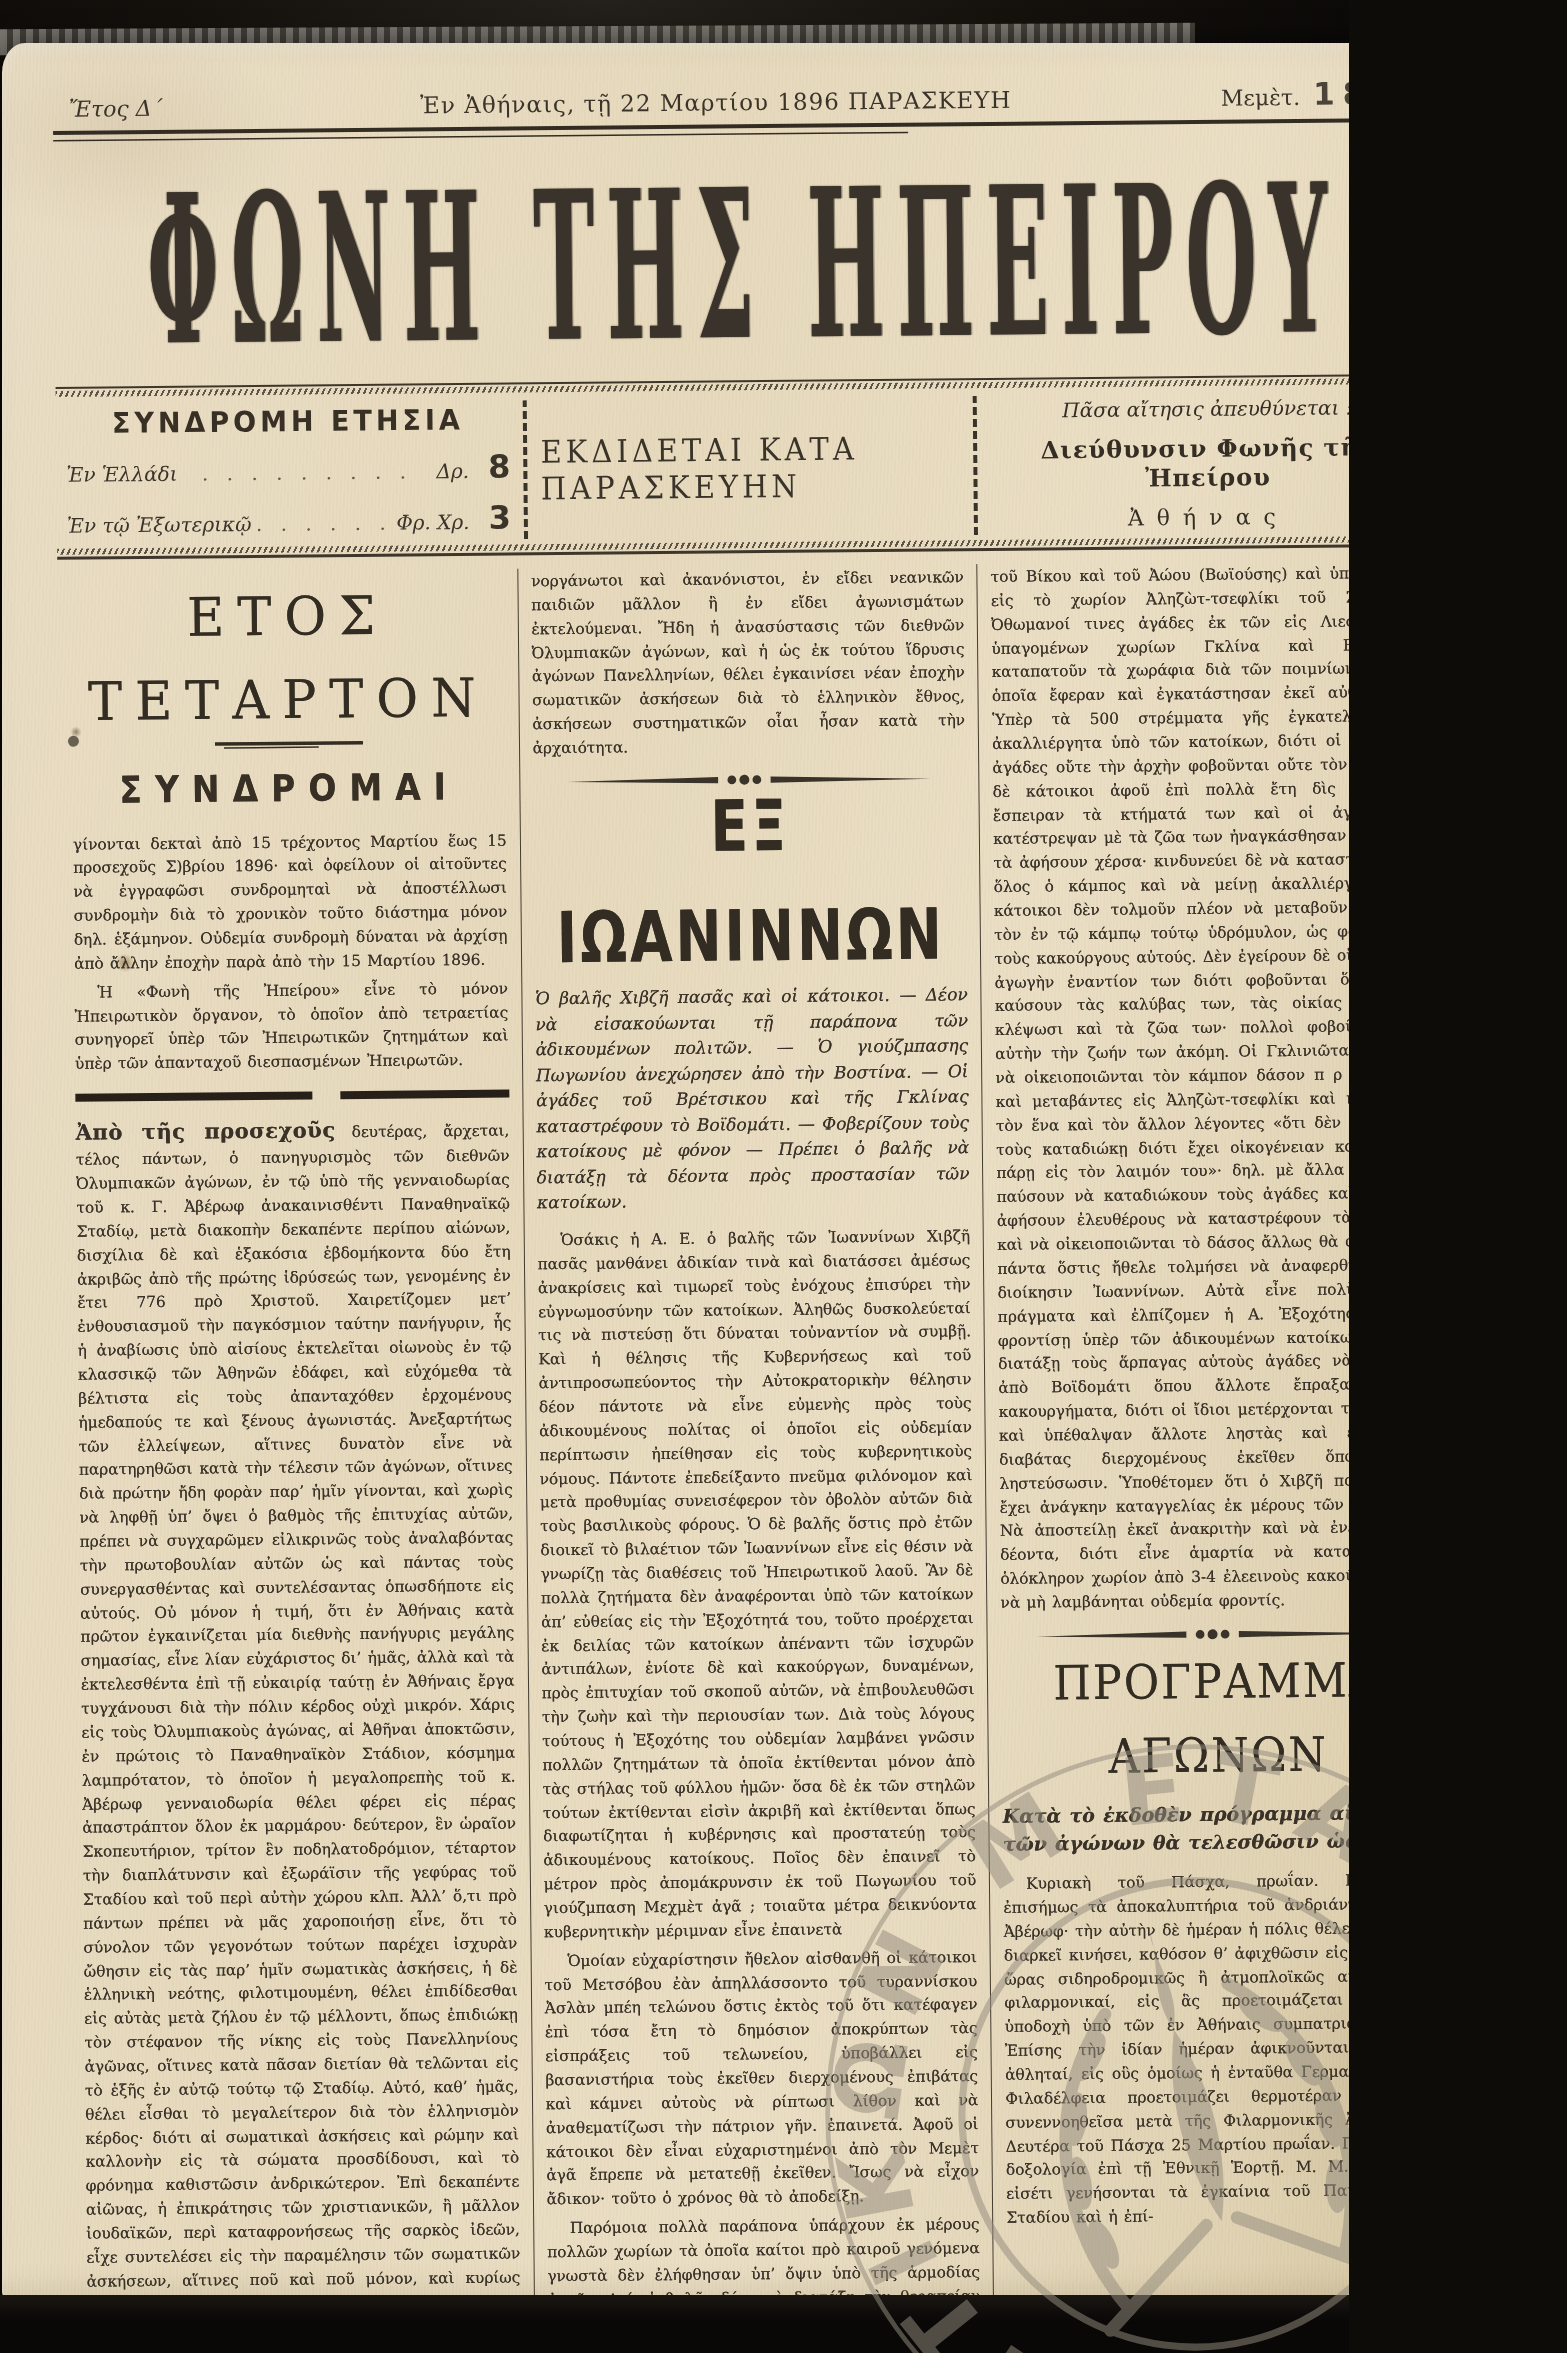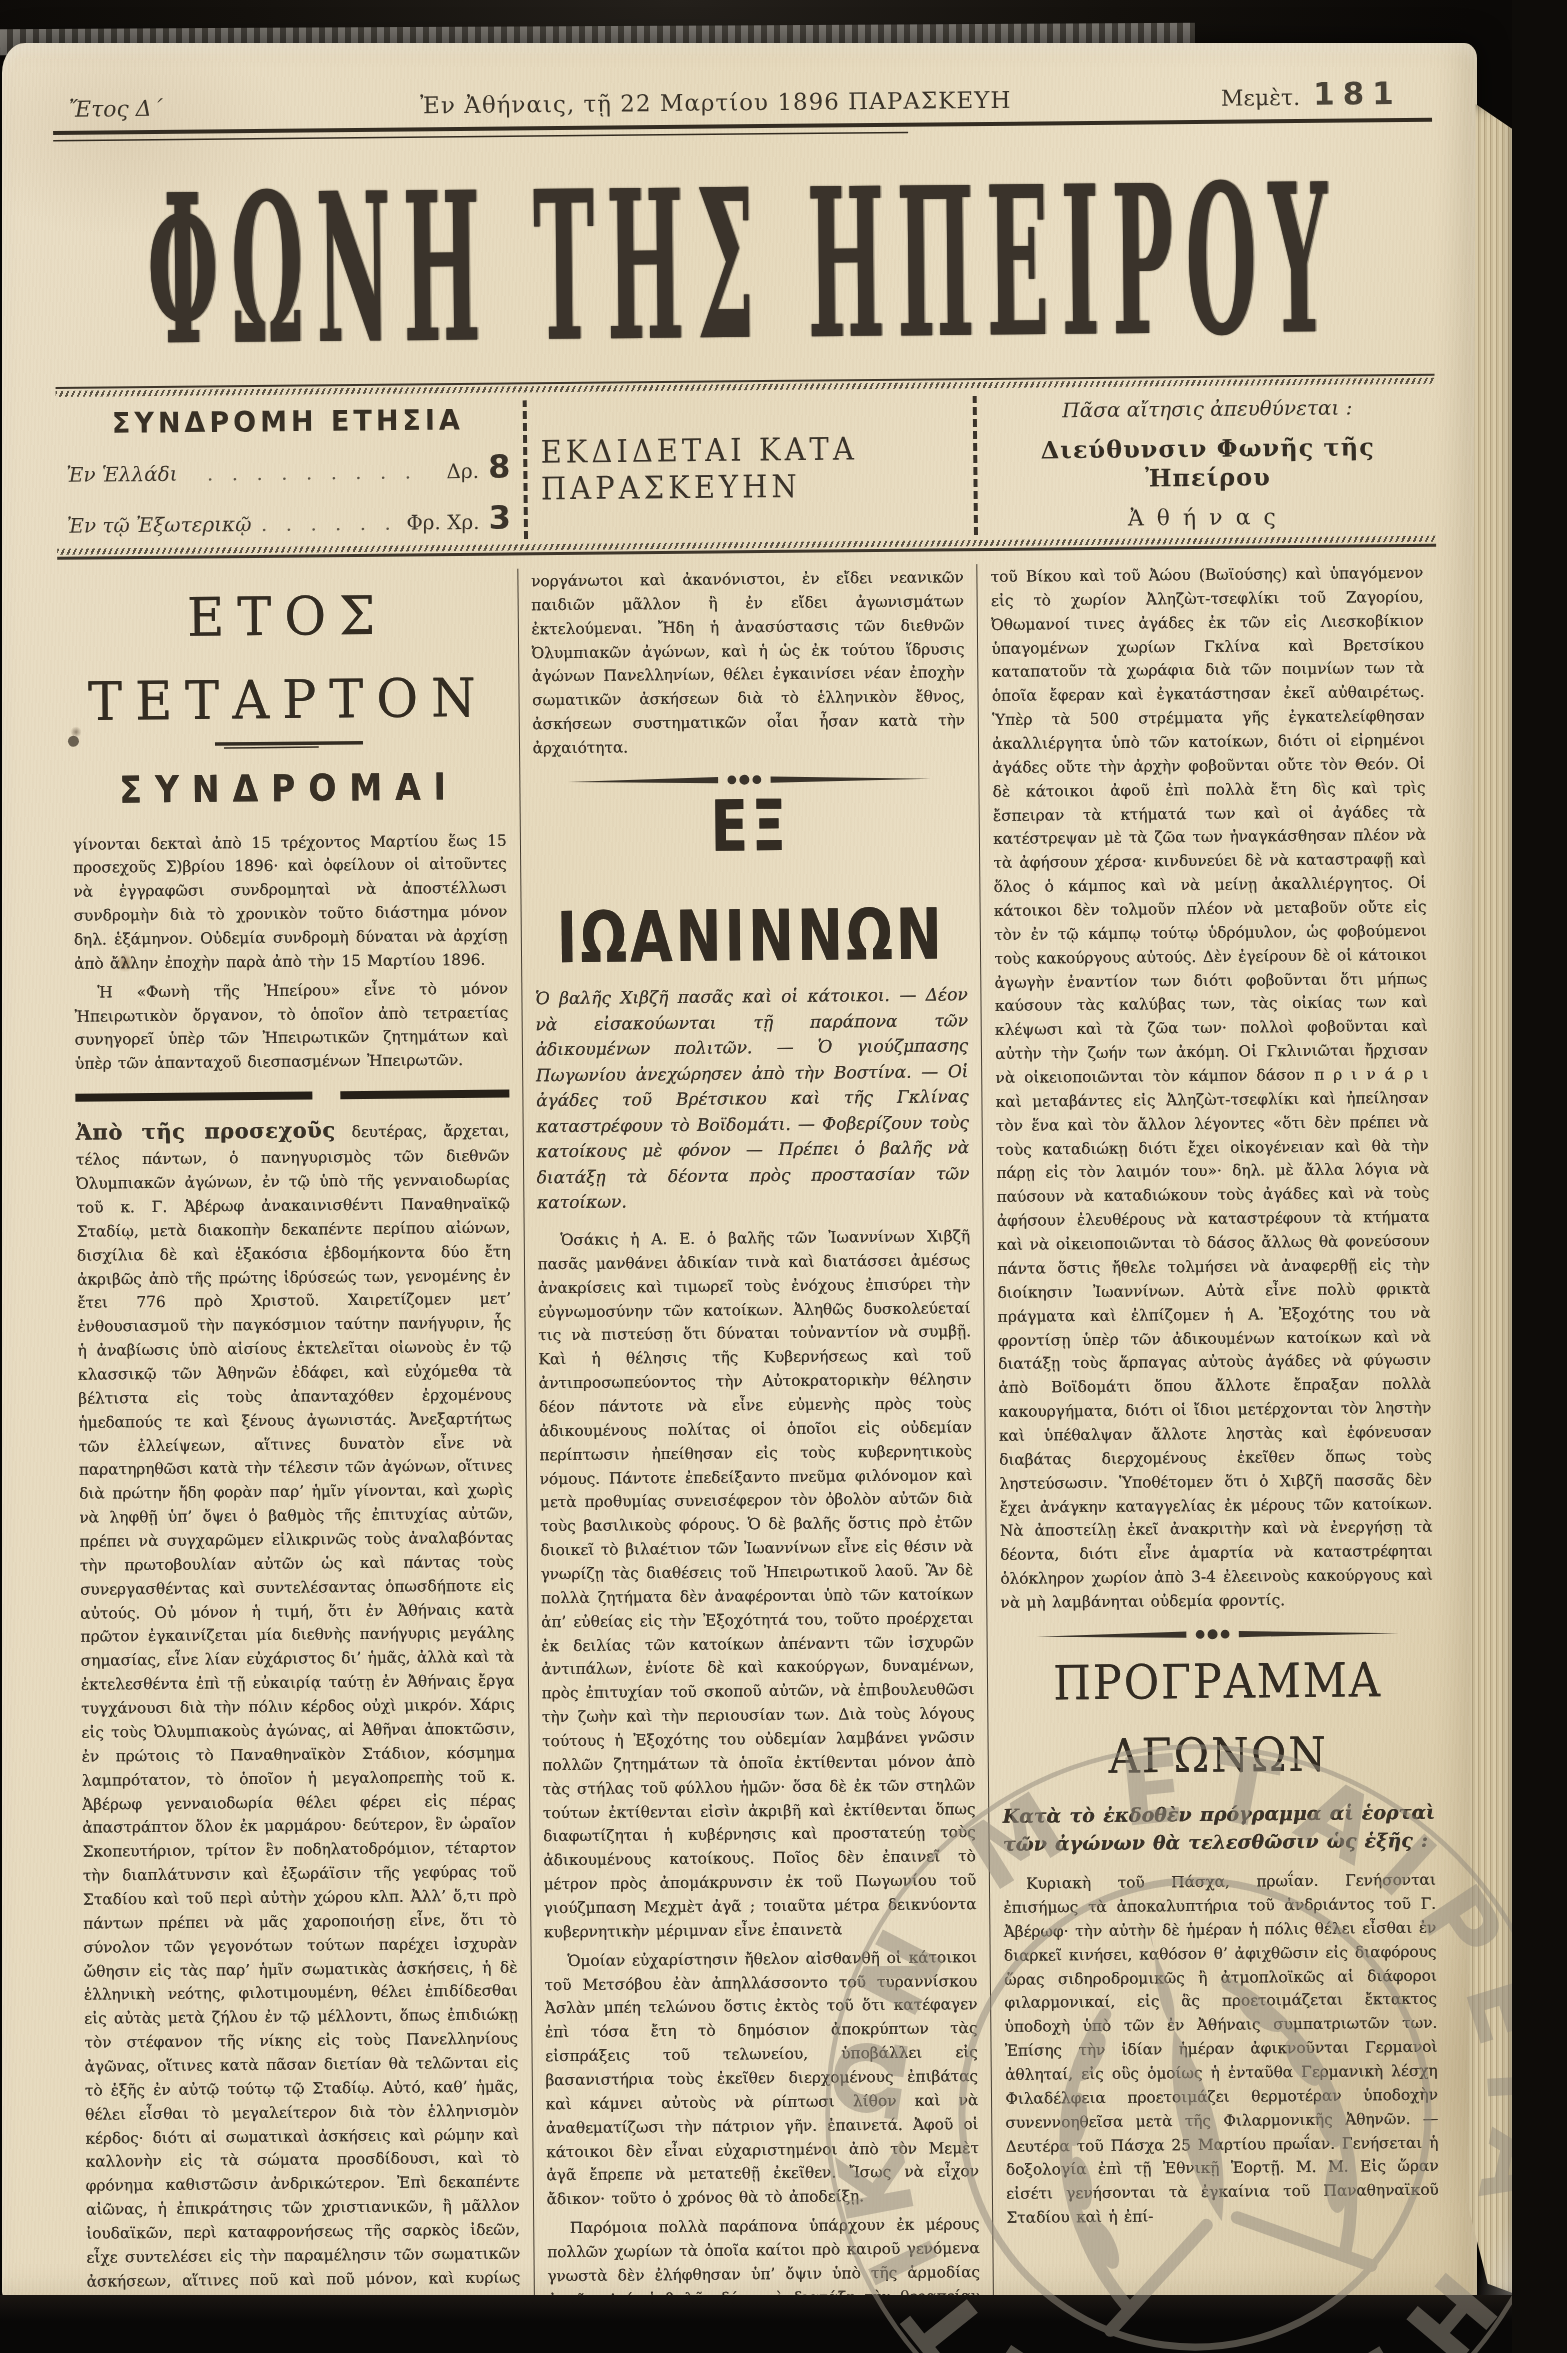--- a/index.html
+++ b/index.html
@@ -1,16 +1,16 @@
 <!DOCTYPE html>
 <html style="font-size:8px"><head>
 <meta charset="utf-8">
 <style>
   html,body{margin:0;padding:0;background:#0e0c09;}
-  .stage{position:relative;width:1512px;height:2354px;overflow:hidden;
+  .stage{position:relative;width:1349px;height:2354px;overflow:hidden;
          font-family:"DejaVu Serif","Liberation Serif",serif;color:#352e24;}
 
   
   .backdrop{position:absolute;inset:0;background:
      radial-gradient(790px 296px at 45% 0%, #24201b 0%, #14110d 55%, #0b0907 100%);}
   .cloth-band{position:absolute;left:0;top:26px;width:1195px;height:26px;opacity:.85;
      background:
        repeating-linear-gradient(90deg,#8e8a83 0 7px,#4d4942 7px 13px),
        repeating-linear-gradient(0deg,rgba(0,0,0,.45) 0 3px,rgba(255,255,255,.12) 3px 6px);
      transform:rotate(-.3deg);}
@@ -68,21 +68,21 @@
   .info-row{display:flex;align-items:stretch;min-height:117px;padding:3px 0;}
   .vsep{width:4.4px;margin:2px 3px;
      background:repeating-linear-gradient(0deg,#3a332a 0 8px,rgba(0,0,0,0) 8px 12px);}
   .cell{padding:5px 10px;}
   .cell-sub{width:444px;}
   .sub-title{font-family:"DejaVu Sans","Liberation Sans",sans-serif;font-weight:bold;
      font-size:27px;letter-spacing:4px;text-align:center;color:#383025;transform:scaleY(1.05);}
   .sub-row{display:flex;align-items:baseline;font-size:20px;margin-top:13px;color:#3b342a;}
   .sub-row .lbl{font-style:italic;}
   .sub-row .dots{flex:1;text-align:center;letter-spacing:6px;overflow:hidden;white-space:nowrap;opacity:.8;}
-  .sub-row .unit{margin-right:9px;}
+  .sub-row .unit{font-style:italic;margin-right:19px;}
   .sub-row .val{font-family:"DejaVu Sans","Liberation Sans",sans-serif;font-weight:bold;font-size:32px;}
   .cell-mid{flex:1;display:flex;align-items:center;justify-content:center;}
   .cell-mid .t{font-size:29px;letter-spacing:4px;color:#3a332a;transform:scaleY(1.08);}
   .cell-addr{width:435px;text-align:center;display:flex;flex-direction:column;justify-content:center;gap:13px;}
   .addr1{font-style:italic;font-size:20px;}
   .addr2{font-weight:bold;font-size:24px;letter-spacing:1px;}
   .addr3{font-size:22px;letter-spacing:13px;}
 
   
   .cols{display:flex;margin-top:11px;height:1738px;overflow:hidden;}

